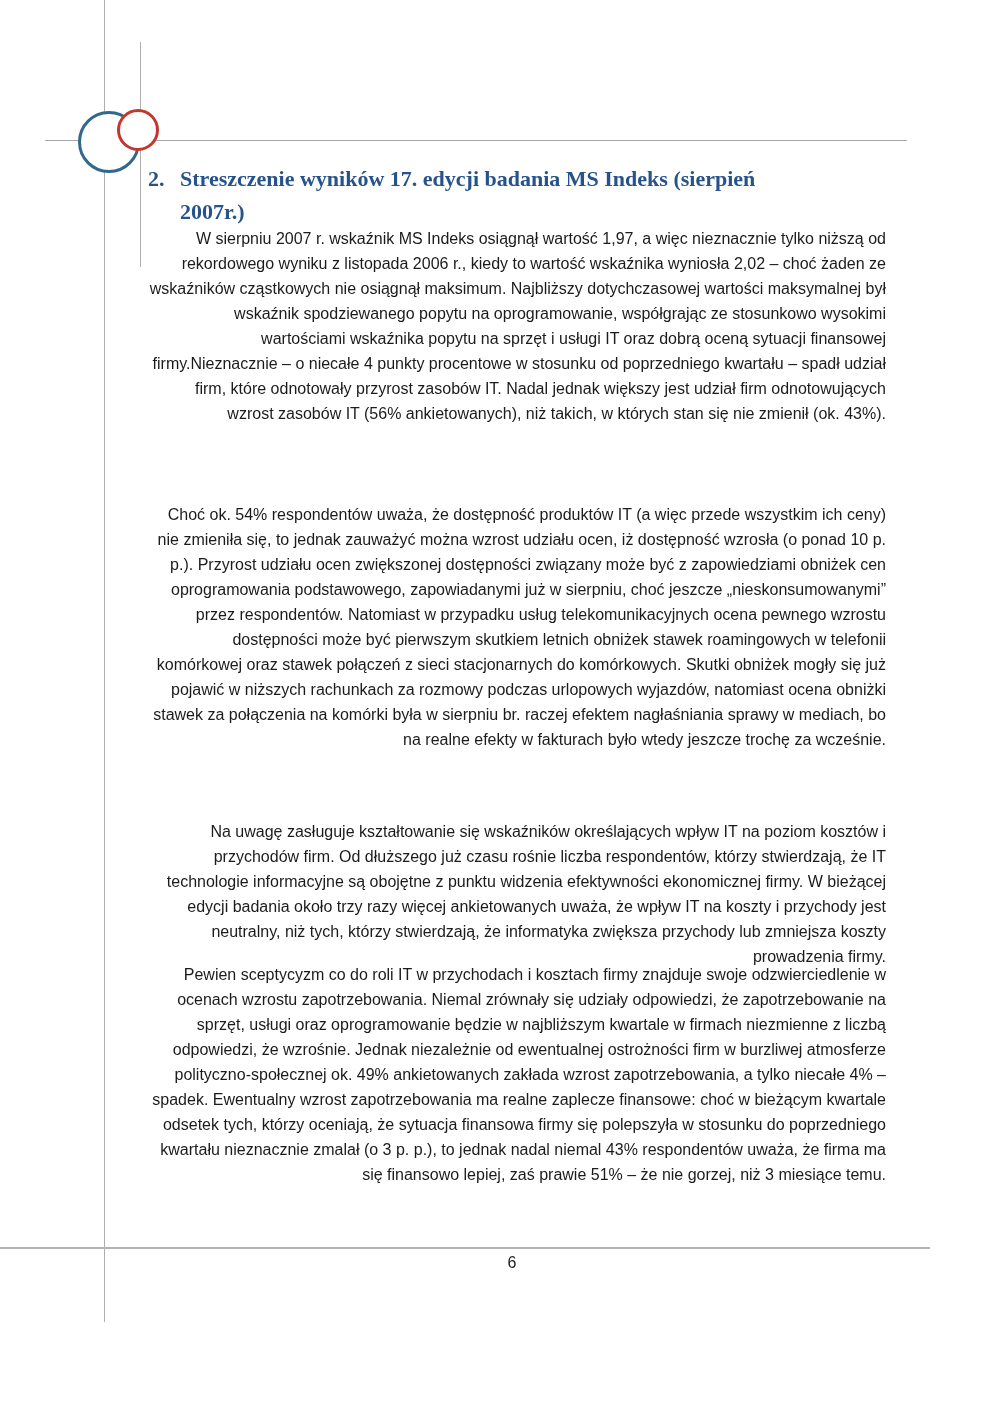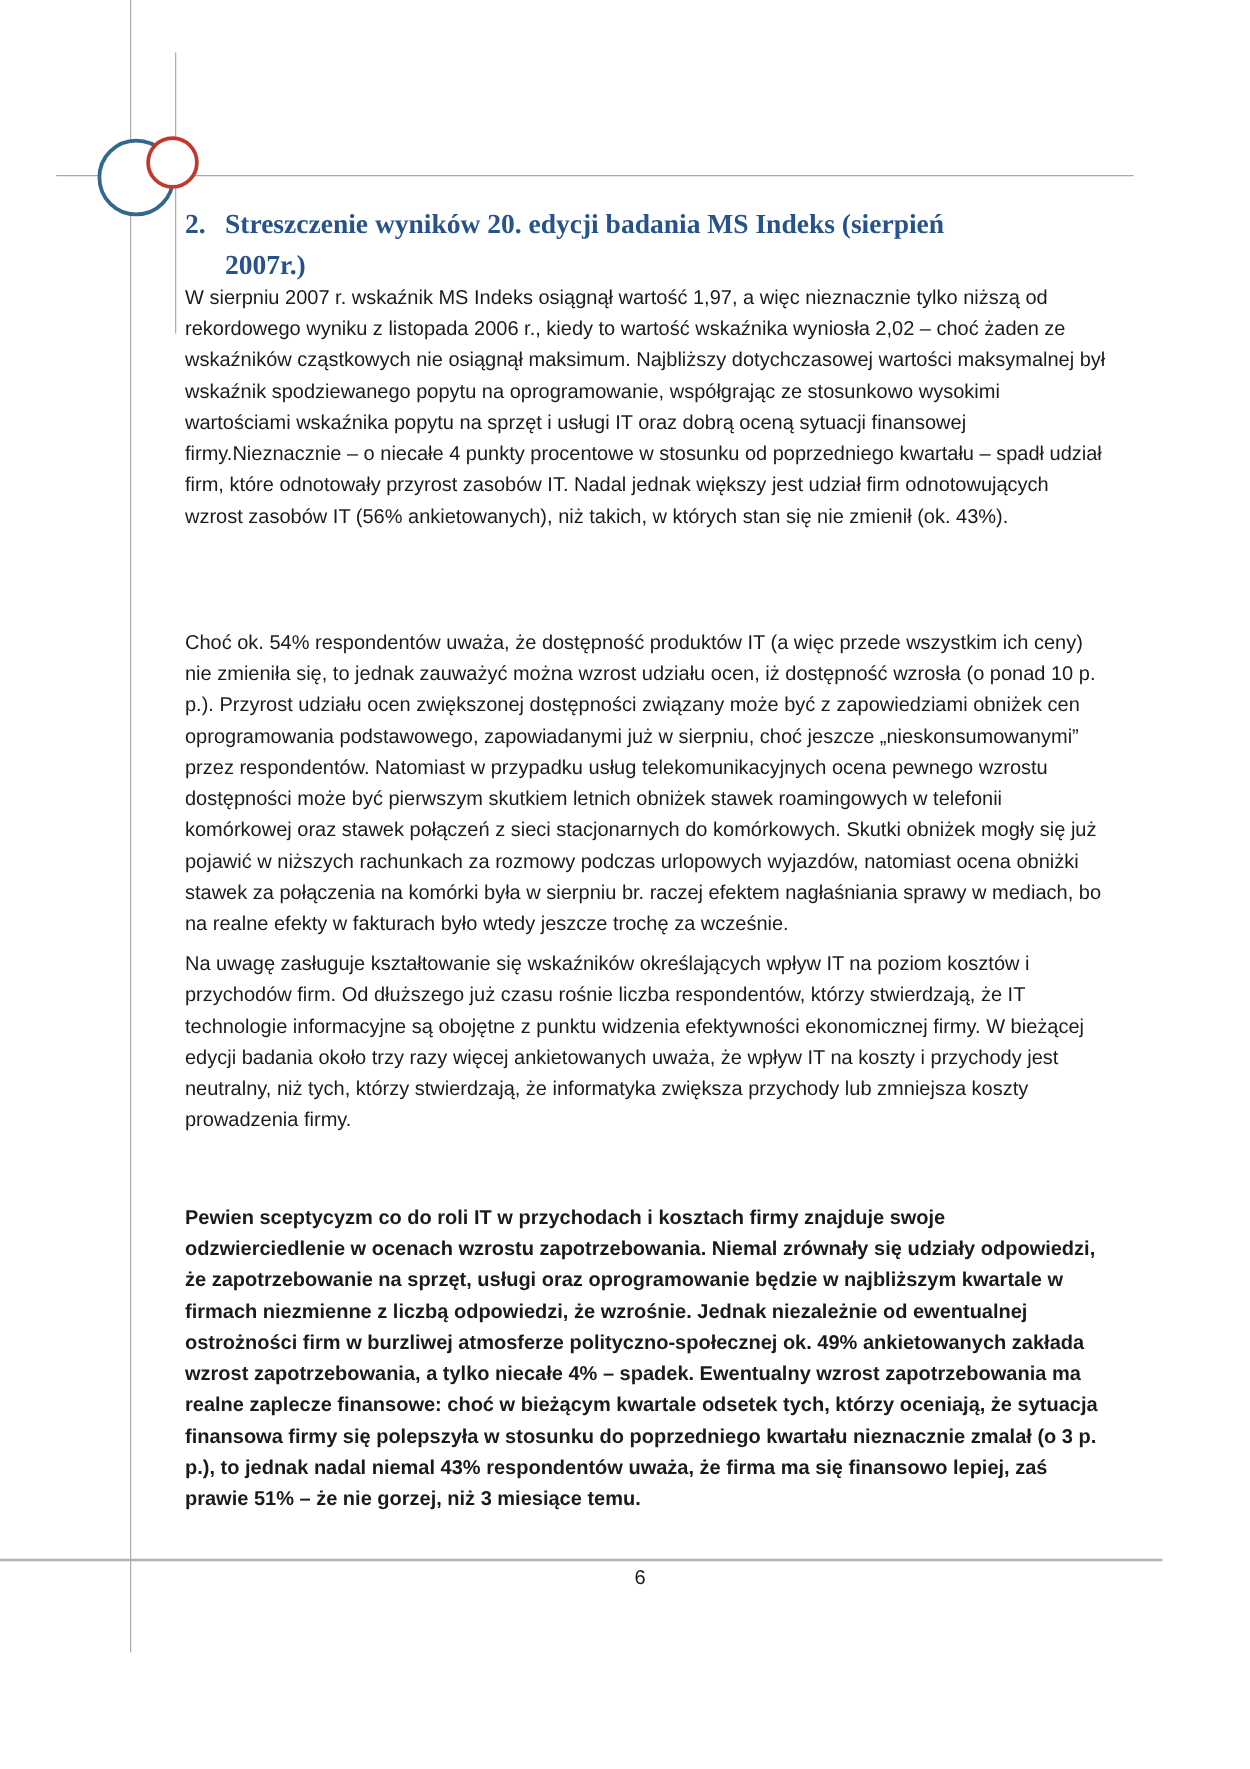--- a/index.html
+++ b/index.html
@@ -24,26 +24,26 @@
     font-family:"Liberation Serif", serif;
     font-weight:700;font-size:22px;line-height:33px;color:#27538C;
     z-index:3;
   }
   .heading .h-num{position:absolute;left:0;top:0;}
   .heading .h-text{display:block;padding-left:32px;}
   
   .para{
     position:absolute;left:148px;width:738px;margin:0;
     font-size:16px;line-height:25px;color:#1b1b1b;
-    text-align:left;z-index:3;
+    text-align:right;z-index:3;
   }
   .p1{top:226px;}
   .p2{top:502px;}
-  .p3{top:759px;}
-  .p4{top:962px;font-weight:bold;}
+  .p3{top:819px;}
+  .p4{top:962px;}
   
   .footer-line{position:absolute;left:0;top:1247px;width:930px;height:2px;background:#b2b2bc;z-index:0;}
   .page-number{
     position:absolute;left:0;top:1254px;width:1024px;
     text-align:center;font-size:16px;color:#1b1b1b;z-index:3;
   }
 </style>
 </head>
 <body>
 
@@ -53,21 +53,21 @@
   <div class="vline2"></div>
   <div class="hline-top"></div>
 
   <div>
     <div class="circle circle-blue"></div>
     <div class="circle circle-red"></div>
   </div>
 
   <div class="heading">
     <span class="h-num">2.</span>
-    <span class="h-text"><span>Streszczenie wyników 20. edycji badania MS Indeks (sierpień</span><br>
+    <span class="h-text"><span>Streszczenie wyników 17. edycji badania MS Indeks (sierpień</span><br>
     <span>2007r.)</span></span>
   </div>
 
   <p class="para p1">W sierpniu 2007 r. wskaźnik MS Indeks osiągnął wartość 1,97, a więc nieznacznie tylko niższą od rekordowego wyniku z listopada 2006 r., kiedy to wartość wskaźnika wyniosła 2,02 – choć żaden ze wskaźników cząstkowych nie osiągnął maksimum. Najbliższy dotychczasowej wartości maksymalnej był wskaźnik spodziewanego popytu na oprogramowanie, współgrając ze stosunkowo wysokimi wartościami wskaźnika popytu na sprzęt i usługi IT oraz dobrą oceną sytuacji finansowej firmy.Nieznacznie – o niecałe 4 punkty procentowe w stosunku od poprzedniego kwartału – spadł udział firm, które odnotowały przyrost zasobów IT. Nadal jednak większy jest udział firm odnotowujących wzrost zasobów IT (56% ankietowanych), niż takich, w których stan się nie zmienił (ok. 43%).</p>
   <p class="para p2">Choć ok. 54% respondentów uważa, że dostępność produktów IT (a więc przede wszystkim ich ceny) nie zmieniła się, to jednak zauważyć można wzrost udziału ocen, iż dostępność wzrosła (o ponad 10 p. p.). Przyrost udziału ocen zwiększonej dostępności związany może być z zapowiedziami obniżek cen oprogramowania podstawowego, zapowiadanymi już w sierpniu, choć jeszcze „nieskonsumowanymi” przez respondentów. Natomiast w przypadku usług telekomunikacyjnych ocena pewnego wzrostu dostępności może być pierwszym skutkiem letnich obniżek stawek roamingowych w telefonii komórkowej oraz stawek połączeń z sieci stacjonarnych do komórkowych. Skutki obniżek mogły się już pojawić w niższych rachunkach za rozmowy podczas urlopowych wyjazdów, natomiast ocena obniżki stawek za połączenia na komórki była w sierpniu br. raczej efektem nagłaśniania sprawy w mediach, bo na realne efekty w fakturach było wtedy jeszcze trochę za wcześnie.</p>
   <p class="para p3">Na uwagę zasługuje kształtowanie się wskaźników określających wpływ IT na poziom kosztów i przychodów firm. Od dłuższego już czasu rośnie liczba respondentów, którzy stwierdzają, że IT technologie informacyjne są obojętne z punktu widzenia efektywności ekonomicznej firmy. W bieżącej edycji badania około trzy razy więcej ankietowanych uważa, że wpływ IT na koszty i przychody jest neutralny, niż tych, którzy stwierdzają, że informatyka zwiększa przychody lub zmniejsza koszty prowadzenia firmy.</p>
   <p class="para p4">Pewien sceptycyzm co do roli IT w przychodach i kosztach firmy znajduje swoje odzwierciedlenie w ocenach wzrostu zapotrzebowania. Niemal zrównały się udziały odpowiedzi, że zapotrzebowanie na sprzęt, usługi oraz oprogramowanie będzie w najbliższym kwartale w firmach niezmienne z liczbą odpowiedzi, że wzrośnie. Jednak niezależnie od ewentualnej ostrożności firm w burzliwej atmosferze polityczno-społecznej ok. 49% ankietowanych zakłada wzrost zapotrzebowania, a tylko niecałe 4% – spadek. Ewentualny wzrost zapotrzebowania ma realne zaplecze finansowe: choć w bieżącym kwartale odsetek tych, którzy oceniają, że sytuacja finansowa firmy się polepszyła w stosunku do poprzedniego kwartału nieznacznie zmalał (o 3 p. p.), to jednak nadal niemal 43% respondentów uważa, że firma ma się finansowo lepiej, zaś prawie 51% – że nie gorzej, niż 3 miesiące temu.</p>
 
   <div class="footer-line"></div>
   <div class="page-number">6</div>

